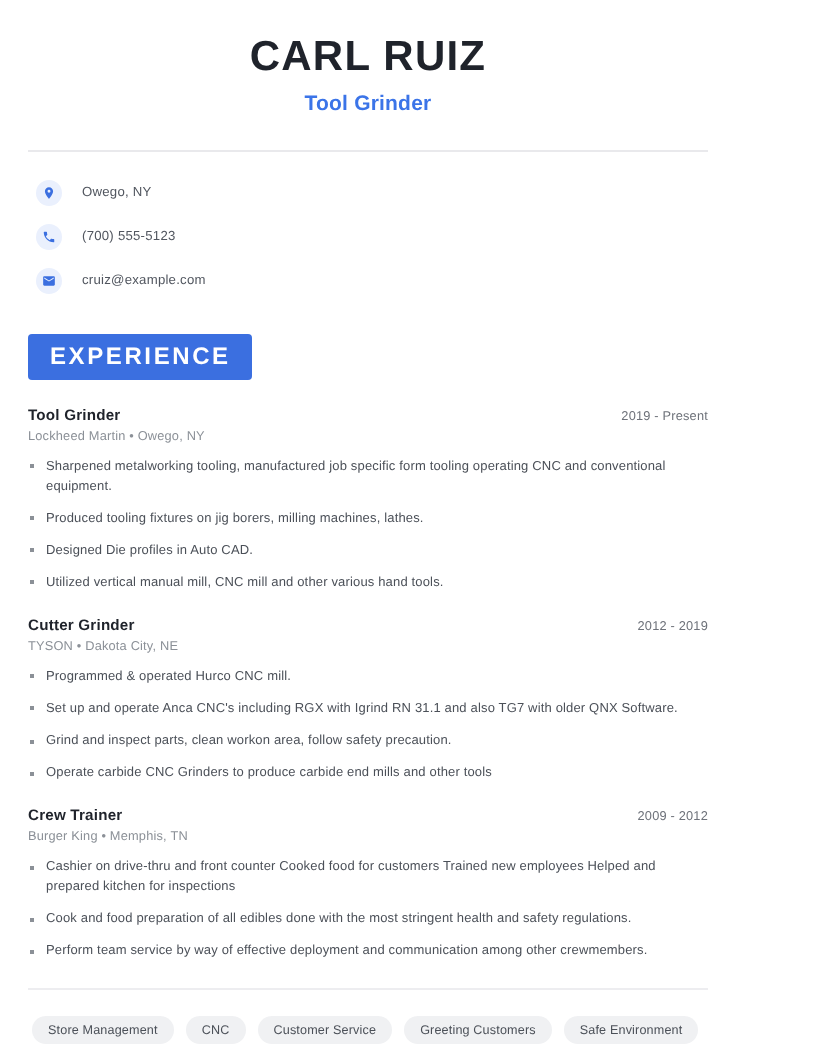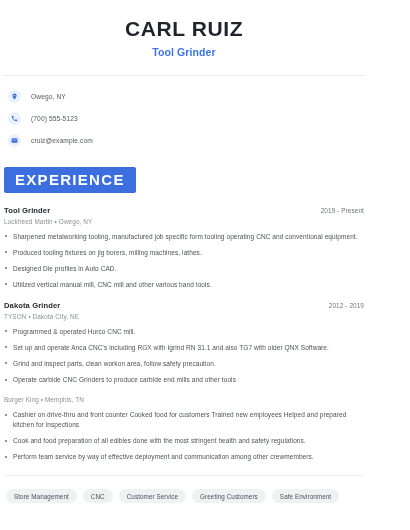--- a/index.html
+++ b/index.html
@@ -11,21 +11,21 @@
     width: 410px;
     height: 530px;
     font-family: "Liberation Sans", sans-serif;
     color: #333a45;
     overflow: hidden;
   }
   .page {
     width: 368px;
     height: 530px;
     box-sizing: border-box;
-    padding: 0 4px;
+    padding: 0 14px;
     position: relative;
   }
 
   
   .resume-header {
     padding-top: 17px;
     text-align: center;
   }
   .full-name {
     font-size: 21px;
@@ -76,21 +76,21 @@
     color: #51565f;
     letter-spacing: 0.12px;
   }
 
   
   .section { margin-top: 4px; }
   .section-badge {
     display: inline-block;
     background: #3b6fe0;
     color: #ffffff;
-    font-size: 15px;
+    font-size: 12px;
     font-weight: bold;
     letter-spacing: 1.3px;
     padding: 4px 11px 5px 11px;
     border-radius: 2px;
   }
   #experience-section { margin-top: 20px; }
   #skills-section { margin-top: 13px; }
 
   
   .jobs { margin-top: 13px; }
@@ -225,33 +225,37 @@
         <ul class="bullets">
           <li>Sharpened metalworking tooling, manufactured job specific form tooling operating CNC and conventional equipment.</li>
           <li>Produced tooling fixtures on jig borers, milling machines, lathes.</li>
           <li>Designed Die profiles in Auto CAD.</li>
           <li>Utilized vertical manual mill, CNC mill and other various hand tools.</li>
         </ul>
       </div>
 
       <div class="job">
         <div class="job-head">
-          <span class="job-role">Dakota Grinder</span>
+          <span class="job-role">Cutter Grinder</span>
           <span class="job-dates">2012 - 2019</span>
         </div>
         <div class="job-meta">TYSON  •  Dakota City, NE</div>
         <ul class="bullets">
           <li>Programmed &amp; operated Hurco CNC mill.</li>
           <li>Set up and operate Anca CNC's including RGX with Igrind RN 31.1 and also TG7 with older QNX Software.</li>
           <li>Grind and inspect parts, clean workon area, follow safety precaution.</li>
           <li>Operate carbide CNC Grinders to produce carbide end mills and other tools</li>
         </ul>
       </div>
 
       <div class="job">
+        <div class="job-head">
+          <span class="job-role">Crew Trainer</span>
+          <span class="job-dates">2009 - 2012</span>
+        </div>
         <div class="job-meta">Burger King  •  Memphis, TN</div>
         <ul class="bullets">
           <li>Cashier on drive-thru and front counter Cooked food for customers Trained new employees Helped and prepared kitchen for inspections</li>
           <li>Cook and food preparation of all edibles done with the most stringent health and safety regulations.</li>
           <li>Perform team service by way of effective deployment and communication among other crewmembers.</li>
         </ul>
       </div>
 
     </div>
   </div>

